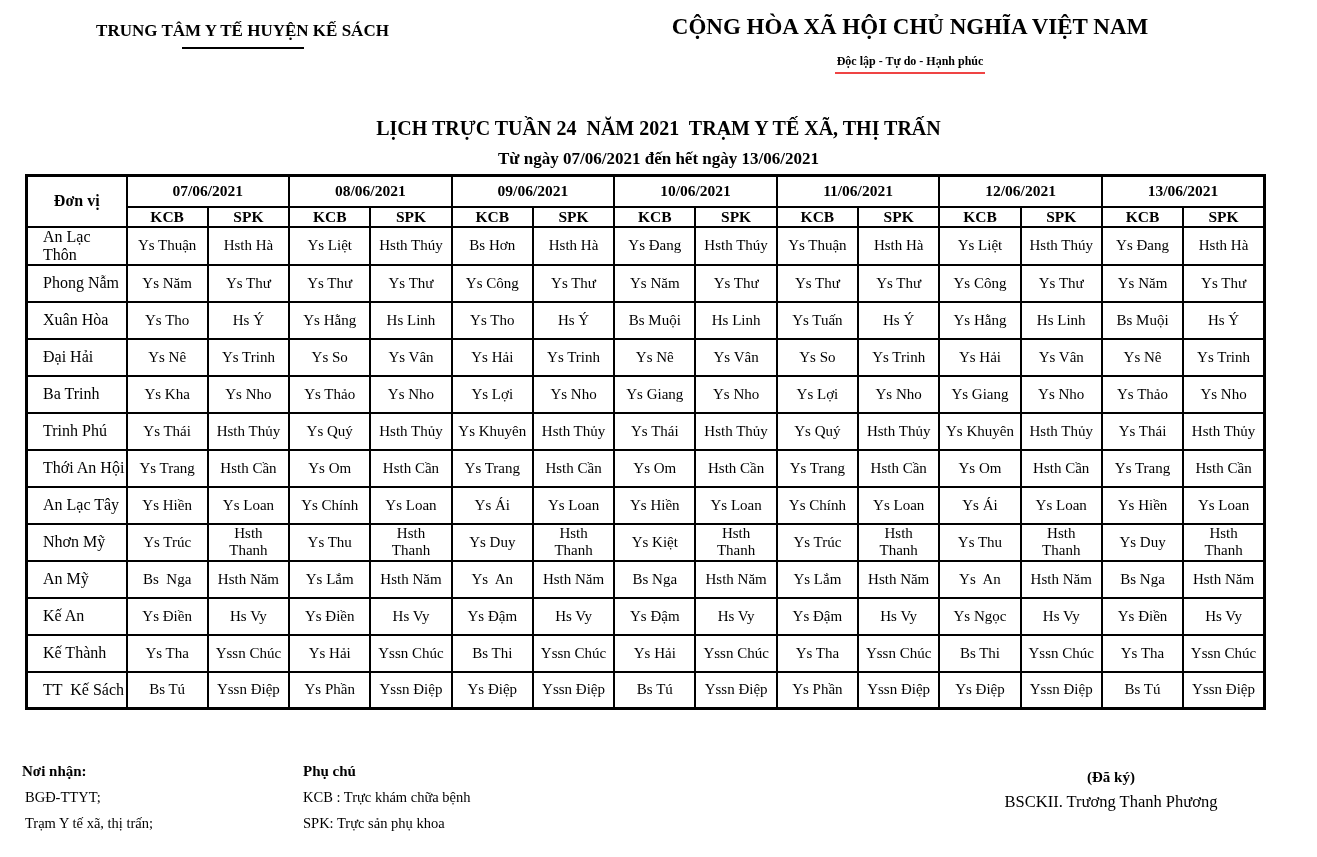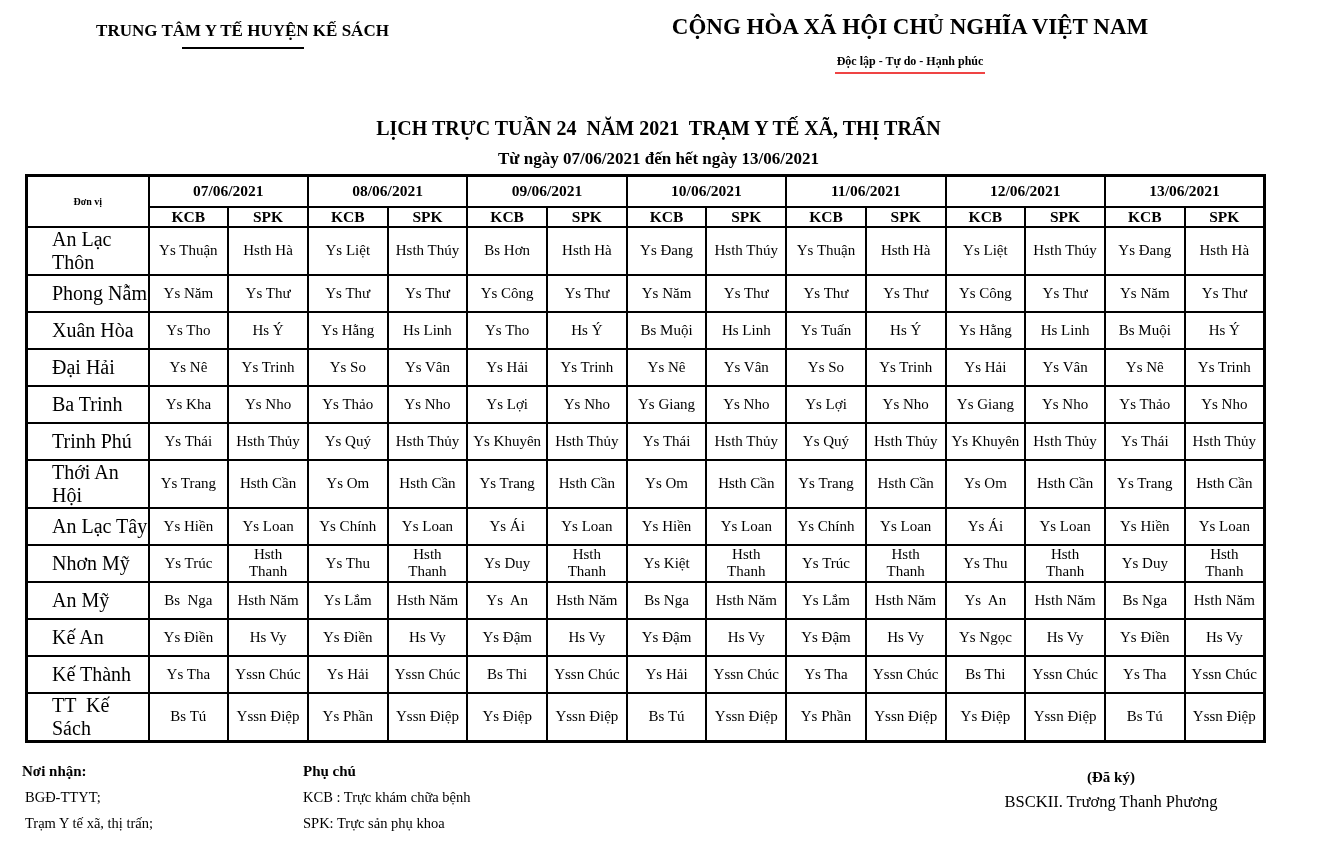--- a/index.html
+++ b/index.html
@@ -28,24 +28,24 @@
   .doc-title   { position:absolute; left:0; top:117px; width:1317px; text-align:center;
                  font-size:20px; font-weight:bold; white-space:pre; }
   .doc-subtitle{ position:absolute; left:0; top:143px; width:1317px; text-align:center;
                  font-size:17px; font-weight:bold;margin-top:6px; }
 
   
   .tbl-wrap { position:absolute; left:25px; top:174px; }
   #schedule { border-collapse:collapse; table-layout:fixed; width:1241px;
               border:3px solid #000; }
   #schedule th, #schedule td { border:2px solid #000; vertical-align:middle; }
-  #schedule .unit-h { width:122px; font-size:10px; font-weight:bold; }
+  #schedule .unit-h { width:100px; font-size:16px; font-weight:bold; }
   #schedule .date-h { height:31px; font-size:15.5px; font-weight:bold; }
   #schedule .sub-h  { height:16px; font-size:15.5px; font-weight:bold; }
-  #schedule .unit-c { font-size:20px; text-align:left; padding-left:24px;
+  #schedule .unit-c { font-size:16px; text-align:left; padding-left:15px;
                       white-space:pre-wrap; }
   #schedule .duty-c { height:37px; font-size:15px; text-align:center;
                       line-height:1.12; padding:0 1px; white-space:pre-wrap; }
 
   
   .ft-block { position:absolute; top:763px; font-size:14.5px; }
   .ft-title { font-size:15px; font-weight:bold; }
   .ft-item  { margin-top:9px; white-space:pre-wrap; }
   .ft-recipients { left:22px; }
   .ft-recipients .ft-item { margin-left:3px; }

